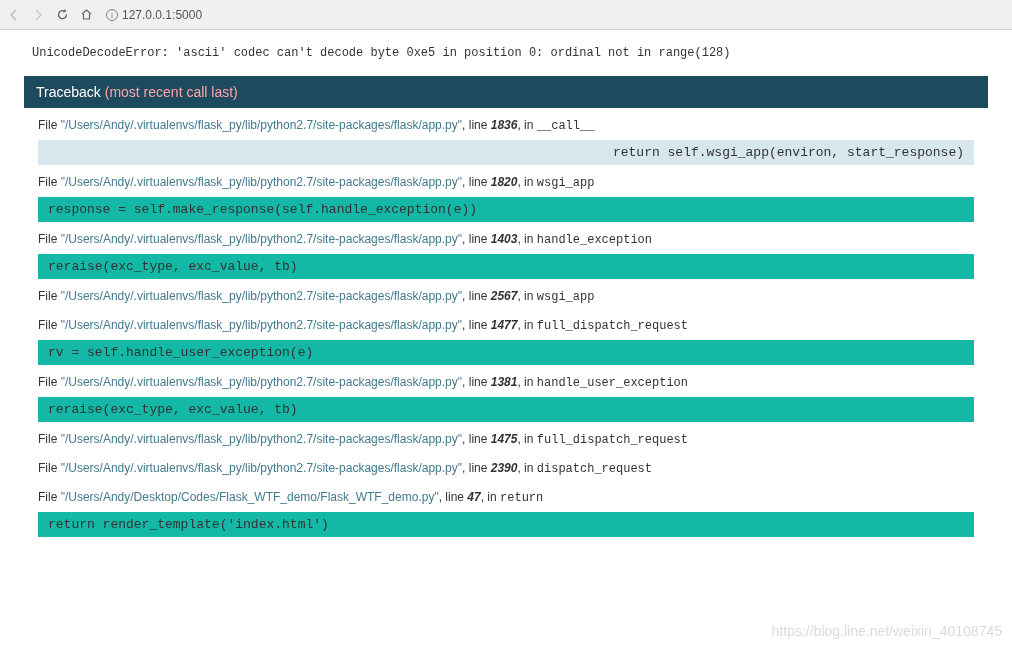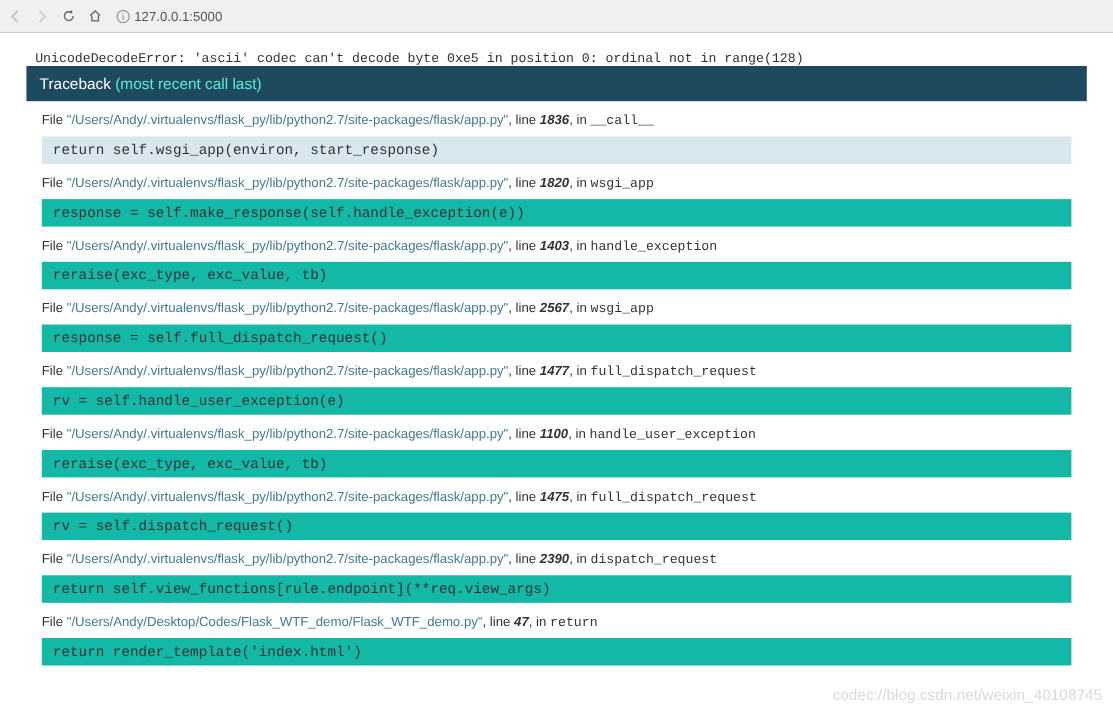--- a/index.html
+++ b/index.html
@@ -56,30 +56,31 @@
       font-size: 34px;
       font-weight: 500;
       color: #2a2a2a;
       margin-bottom: 12px;
       font-family: Georgia, "Times New Roman", serif;
     }
     .error-msg {
       font-family: "Consolas", "Menlo", "Courier New", monospace;
       font-size: 12px;
       color: #333;
+      margin-bottom: 16px;
       padding-left: 8px;
     }
     .traceback-header {
       background: #1e4a5f;
       color: #fff;
       padding: 8px 12px;
       font-size: 14px;
     }
     .traceback-header .sub {
-      color: #5eead4;
+      color: #fca5a5;
       font-weight: 400;
       text-align: right;
     }
     .frames { }
     .frame {
       padding: 6px 14px 0 14px;
     }
     .frame-head {
       font-size: 12px;
       padding: 4px 0;
@@ -99,20 +100,21 @@
       font-family: "Consolas","Menlo","Courier New", monospace;
       font-size: 13px;
       background: #14b8a6;
       padding: 5px 10px;
       margin-top: 3px;
       white-space: pre;
       color: #333;
     }
     .code-line.highlighted {
       background: #d8e7ee;
+      text-align: right;
     }
     .watermark {
       position: fixed;
       bottom: 8px;
       right: 10px;
       font-size: 14px;
       color: rgba(150,150,150,0.35);
       pointer-events: none;
     }
   </style>
@@ -162,38 +164,35 @@
       <div class="frame">
         <div class="frame-head"><span>File </span><span class="path">"/Users/Andy/.virtualenvs/flask_py/lib/python2.7/site-packages/flask/app.py"</span><span>, line </span><span class="line-no">1820</span><span>, in </span><span class="fn">wsgi_app</span></div>
         <div class="code-line">response = self.make_response(self.handle_exception(e))</div>
       </div>
       <div class="frame">
         <div class="frame-head"><span>File </span><span class="path">"/Users/Andy/.virtualenvs/flask_py/lib/python2.7/site-packages/flask/app.py"</span><span>, line </span><span class="line-no">1403</span><span>, in </span><span class="fn">handle_exception</span></div>
         <div class="code-line">reraise(exc_type, exc_value, tb)</div>
       </div>
       <div class="frame">
         <div class="frame-head"><span>File </span><span class="path">"/Users/Andy/.virtualenvs/flask_py/lib/python2.7/site-packages/flask/app.py"</span><span>, line </span><span class="line-no">2567</span><span>, in </span><span class="fn">wsgi_app</span></div>
-        <div class="code-line">response = self.full_dispatch_request()</div>
       </div>
       <div class="frame">
         <div class="frame-head"><span>File </span><span class="path">"/Users/Andy/.virtualenvs/flask_py/lib/python2.7/site-packages/flask/app.py"</span><span>, line </span><span class="line-no">1477</span><span>, in </span><span class="fn">full_dispatch_request</span></div>
         <div class="code-line">rv = self.handle_user_exception(e)</div>
       </div>
       <div class="frame">
-        <div class="frame-head"><span>File </span><span class="path">"/Users/Andy/.virtualenvs/flask_py/lib/python2.7/site-packages/flask/app.py"</span><span>, line </span><span class="line-no">1100</span><span>, in </span><span class="fn">handle_user_exception</span></div>
+        <div class="frame-head"><span>File </span><span class="path">"/Users/Andy/.virtualenvs/flask_py/lib/python2.7/site-packages/flask/app.py"</span><span>, line </span><span class="line-no">1381</span><span>, in </span><span class="fn">handle_user_exception</span></div>
         <div class="code-line">reraise(exc_type, exc_value, tb)</div>
       </div>
       <div class="frame">
         <div class="frame-head"><span>File </span><span class="path">"/Users/Andy/.virtualenvs/flask_py/lib/python2.7/site-packages/flask/app.py"</span><span>, line </span><span class="line-no">1475</span><span>, in </span><span class="fn">full_dispatch_request</span></div>
-        <div class="code-line">rv = self.dispatch_request()</div>
       </div>
       <div class="frame">
         <div class="frame-head"><span>File </span><span class="path">"/Users/Andy/.virtualenvs/flask_py/lib/python2.7/site-packages/flask/app.py"</span><span>, line </span><span class="line-no">2390</span><span>, in </span><span class="fn">dispatch_request</span></div>
-        <div class="code-line">return self.view_functions[rule.endpoint](**req.view_args)</div>
       </div>
       <div class="frame">
         <div class="frame-head"><span>File </span><span class="path">"/Users/Andy/Desktop/Codes/Flask_WTF_demo/Flask_WTF_demo.py"</span><span>, line </span><span class="line-no">47</span><span>, in </span><span class="fn">return</span></div>
         <div class="code-line">return render_template('index.html')</div>
       </div>
     </div>
 </div>
 
-<div class="watermark">codec://blog.csdn.net/weixin_40108745</div>
+<div class="watermark">https://blog.line.net/weixin_40108745</div>
 
 </body></html>

